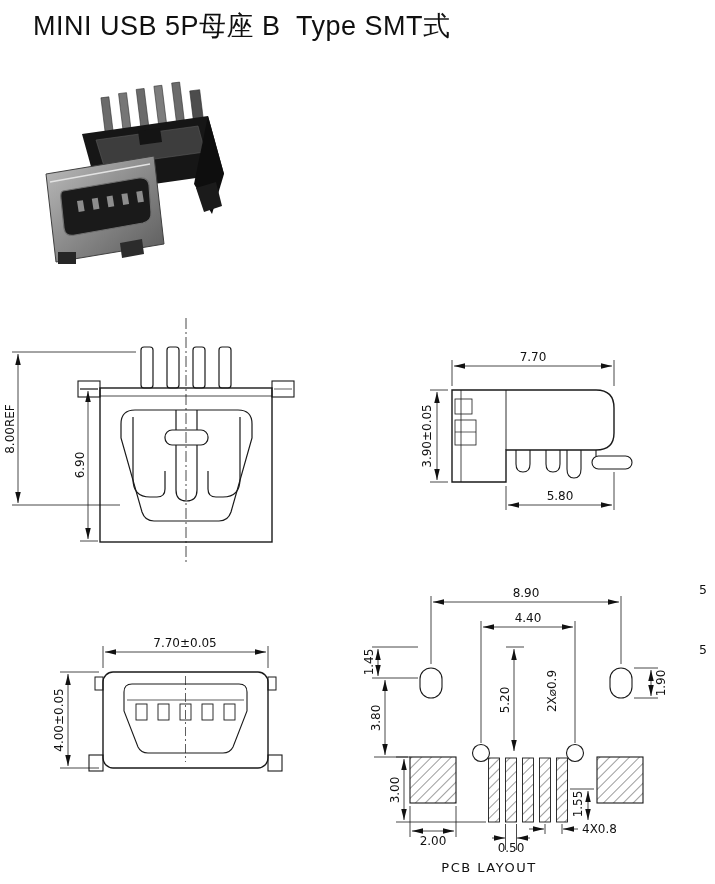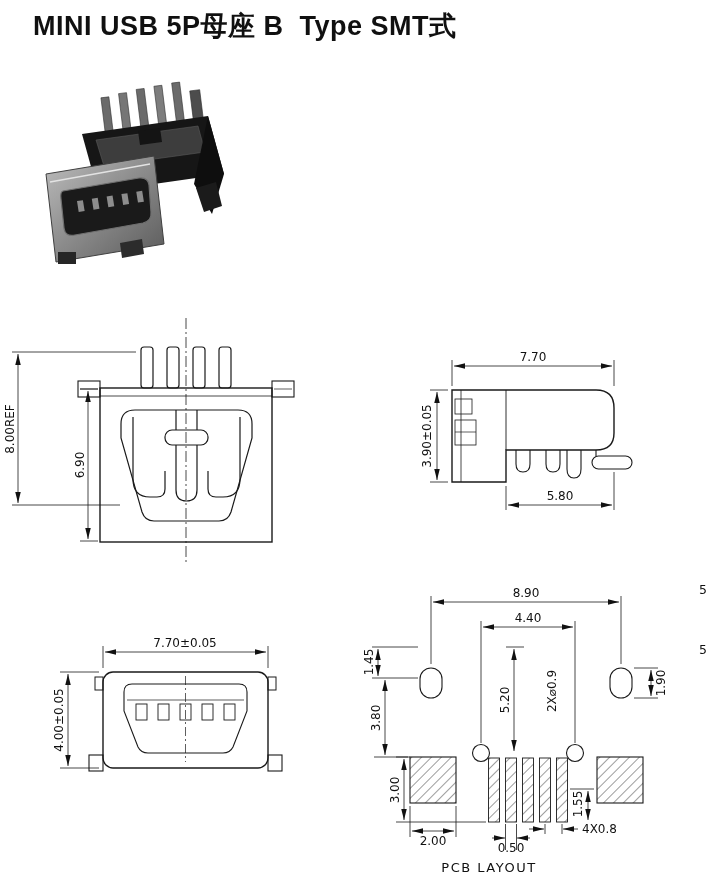--- a/index.html
+++ b/index.html
@@ -1,18 +1,18 @@
 <!DOCTYPE html>
 <html><head>
 <meta charset="utf-8">
 <style>
   html,body{margin:0;padding:0;background:#ffffff;}
   .page{position:relative;width:715px;height:884px;background:#fff;overflow:hidden;
         font-family:"Liberation Sans",sans-serif;}
-  .title{position:absolute;left:33px;top:8px;font-size:27px;font-weight:700;color:#101010;
+  .title{position:absolute;left:33px;top:8px;font-size:27px;font-weight:400;color:#101010;
          letter-spacing:.5px;white-space:pre;}
   svg{position:absolute;left:0;top:0;}
   svg text{font-family:"DejaVu Sans","Liberation Sans",sans-serif;fill:#111;stroke:none;}
   .dim{font-size:12px;}
   .footer{font-size:13px;letter-spacing:1.5px;}
   .mark{font-size:12.5px;}
 </style>
 </head>
 <body>
 

